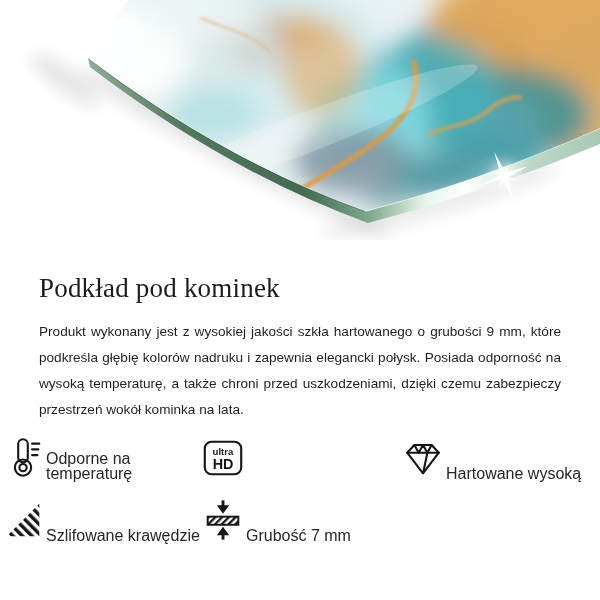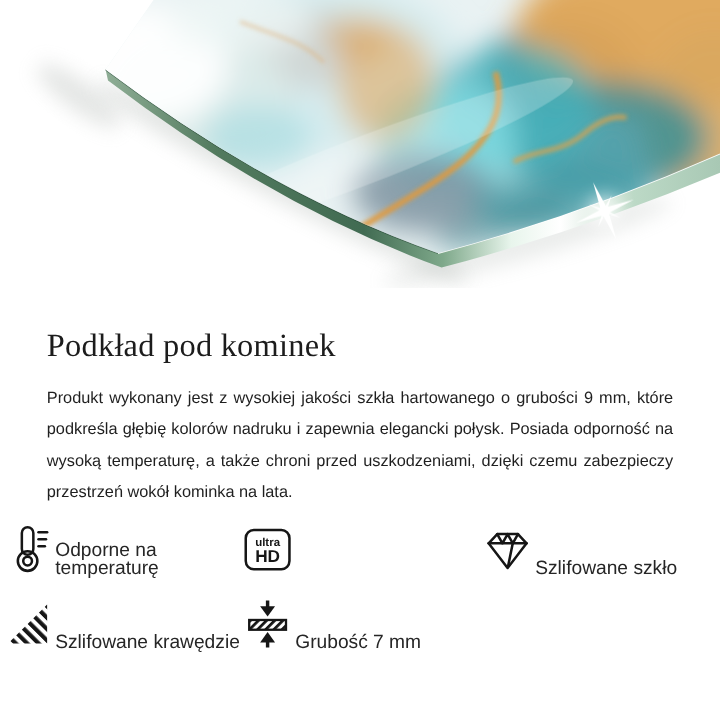--- a/index.html
+++ b/index.html
@@ -130,21 +130,21 @@
 
     <div class="feature">
       <div class="iconbox">
         <svg width="46" height="46" viewBox="0 0 48 48">
           <path class="ic" stroke-width="2" d="M15 10.5 H33 L40.5 18.5 L24 40 L7.5 18.5 Z"></path>
           <path class="ic" stroke-width="2" d="M7.5 18.5 H40.5"></path>
           <path class="ic" stroke-width="2" d="M15 10.5 L19.5 18.5 L24 10.5 L28.5 18.5 L33 10.5"></path>
           <path class="ic" stroke-width="2" d="M28.5 18.5 L24.5 38"></path>
         </svg>
       </div>
-      <div class="label">Szlifowane szkło</div>
+      <div class="label">Hartowane wysoką</div>
     </div>
 
     <div class="feature">
       <div class="iconbox">
         <svg width="46" height="46" viewBox="0 0 48 48">
           <defs>
             <pattern id="hatchEdges" width="7" height="7" patternUnits="userSpaceOnUse" patternTransform="rotate(-45)">
               <rect width="3.6" height="7" fill="#161616"></rect>
             </pattern>
           </defs>

